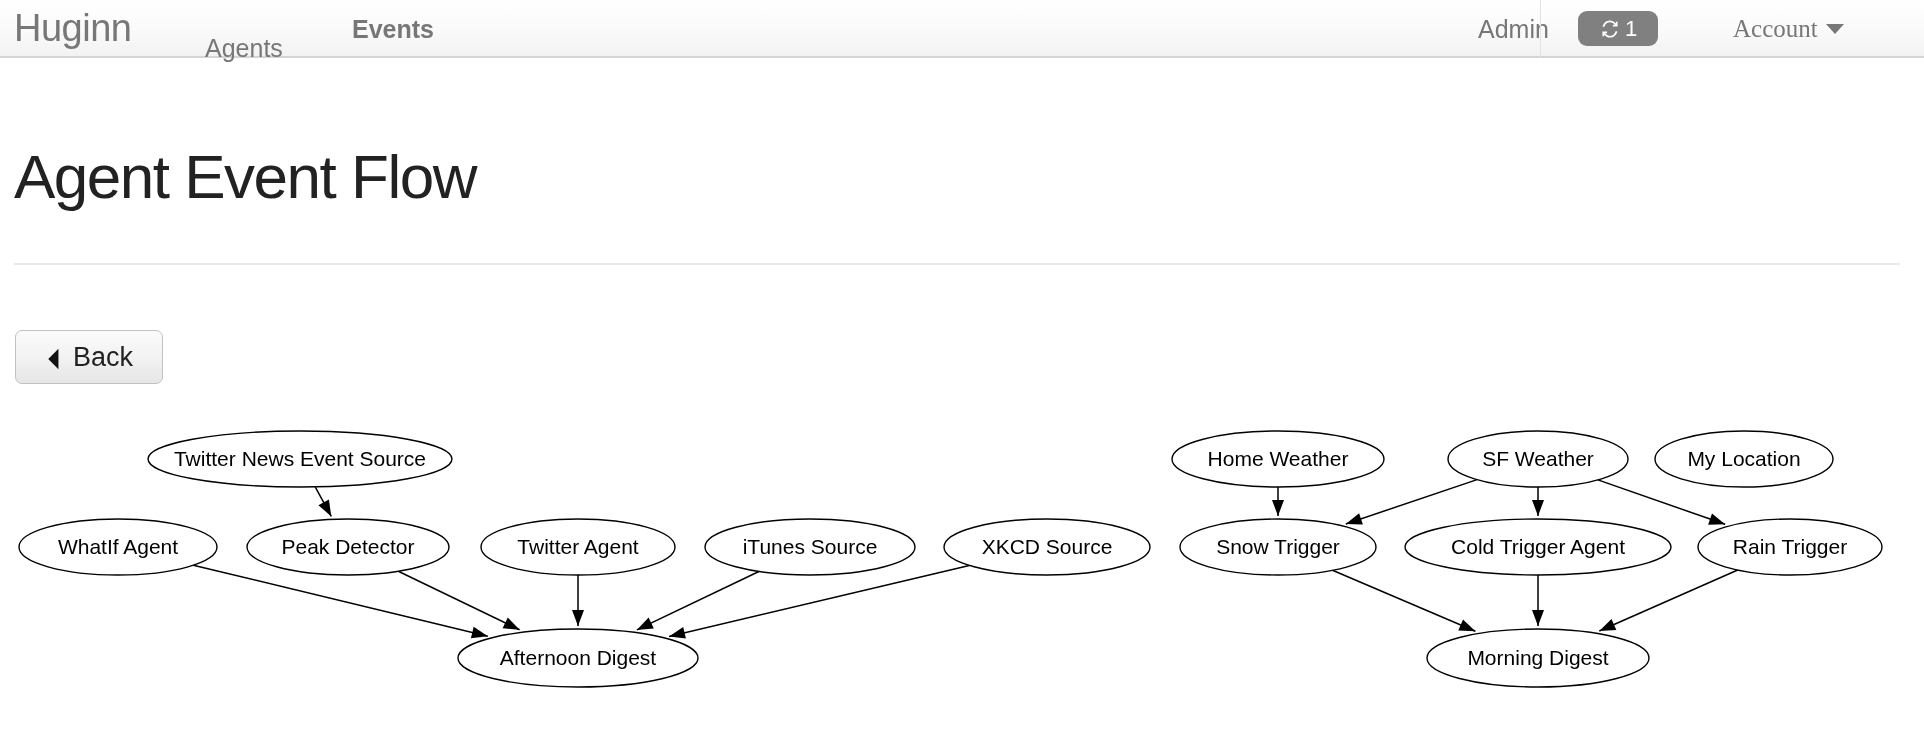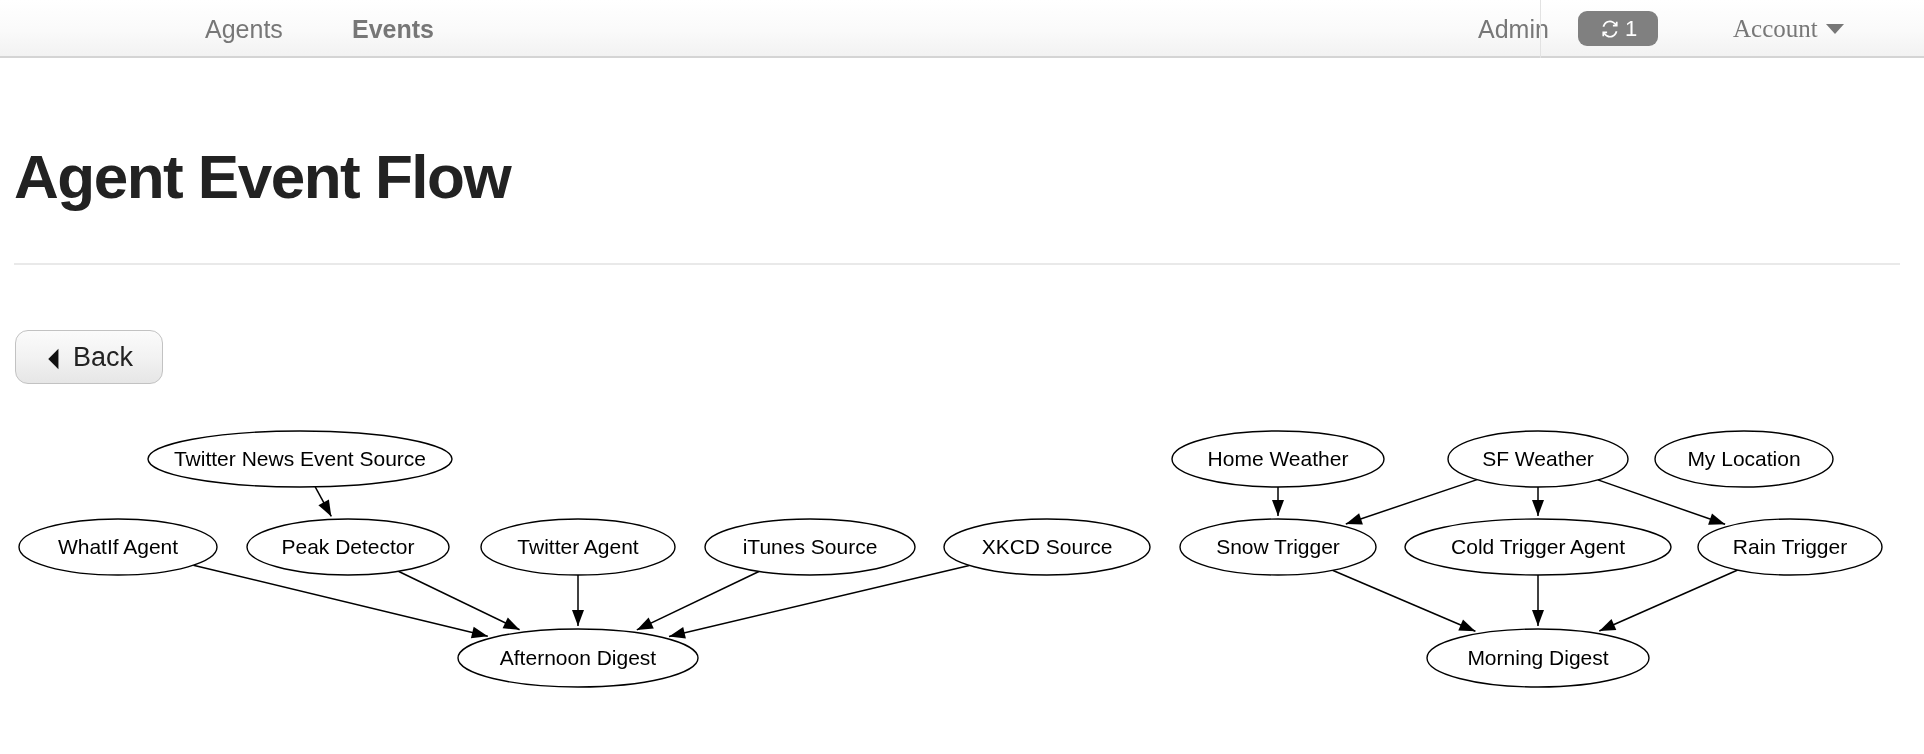--- a/index.html
+++ b/index.html
@@ -37,21 +37,21 @@
   }
   .nav-link {
     position: absolute;
     top: 10px;
     font-size: 25px;
     color: #777777;
     line-height: 38px;
     text-decoration: none;
     white-space: nowrap;
   }
-  .nav-agents { left: 205px; }
+  .nav-agents { left: 205px; margin-top: 19px; }
   .nav-events { left: 352px; font-weight: bold; }
   .nav-admin  { left: 1478px; }
 
   .nav-divider {
     position: absolute;
     left: 1540px; top: 0;
     width: 1px; height: 58px;
     background: #e2e2e2;
   }
 
@@ -100,40 +100,40 @@
     vertical-align: middle;
     position: relative;
     top: -2px;
   }
 
   
   .page-title {
     position: absolute;
     left: 14px; top: 146px;
     font-size: 62px;
-    font-weight: bold;
+    font-weight: normal;
     color: #222222;
     letter-spacing: -1.5px;
     line-height: 62px;
     margin: 0;
   }
   .divider {
     position: absolute;
     left: 14px; top: 263px;
     width: 1886px; height: 2px;
     background: #e9e9e9;
   }
 
   
   .btn-back {
     position: absolute;
     left: 15px; top: 330px;
     width: 148px; height: 54px;
     border: 1px solid #c2c2c2;
-    border-radius: 13px;
+    border-radius: 7px;
     background: linear-gradient(to bottom, #fbfbfb 0%, #f2f2f2 50%, #e6e6e6 100%);
     display: flex;
     align-items: center;
     justify-content: center;
     gap: 11px;
     box-sizing: border-box;
     cursor: pointer;
     text-decoration: none;
     font-size: 27px;
     color: #222222;
@@ -166,20 +166,21 @@
     stroke: #000000;
     stroke-width: 1.5;
     fill: none;
   }
   .arrowhead { fill: #000000; }
 </style>
 </head>
 <body>
 
 <div class="navbar">
+  <a class="brand" href="#">Huginn</a>
 
   <a class="nav-link nav-agents" href="#">Agents</a>
   <a class="nav-link nav-events" href="#">Events</a>
 
   <a class="nav-link nav-admin" href="#">Admin</a>
 
   <div class="nav-divider"></div>
 
   <a class="worker-badge" href="#">
     <span class="sync-icon">

